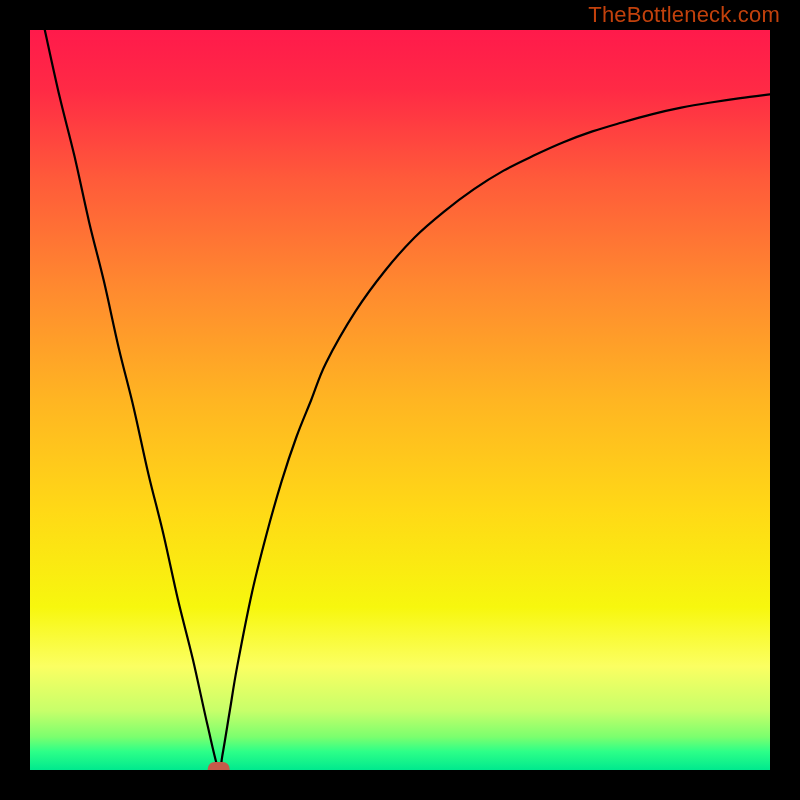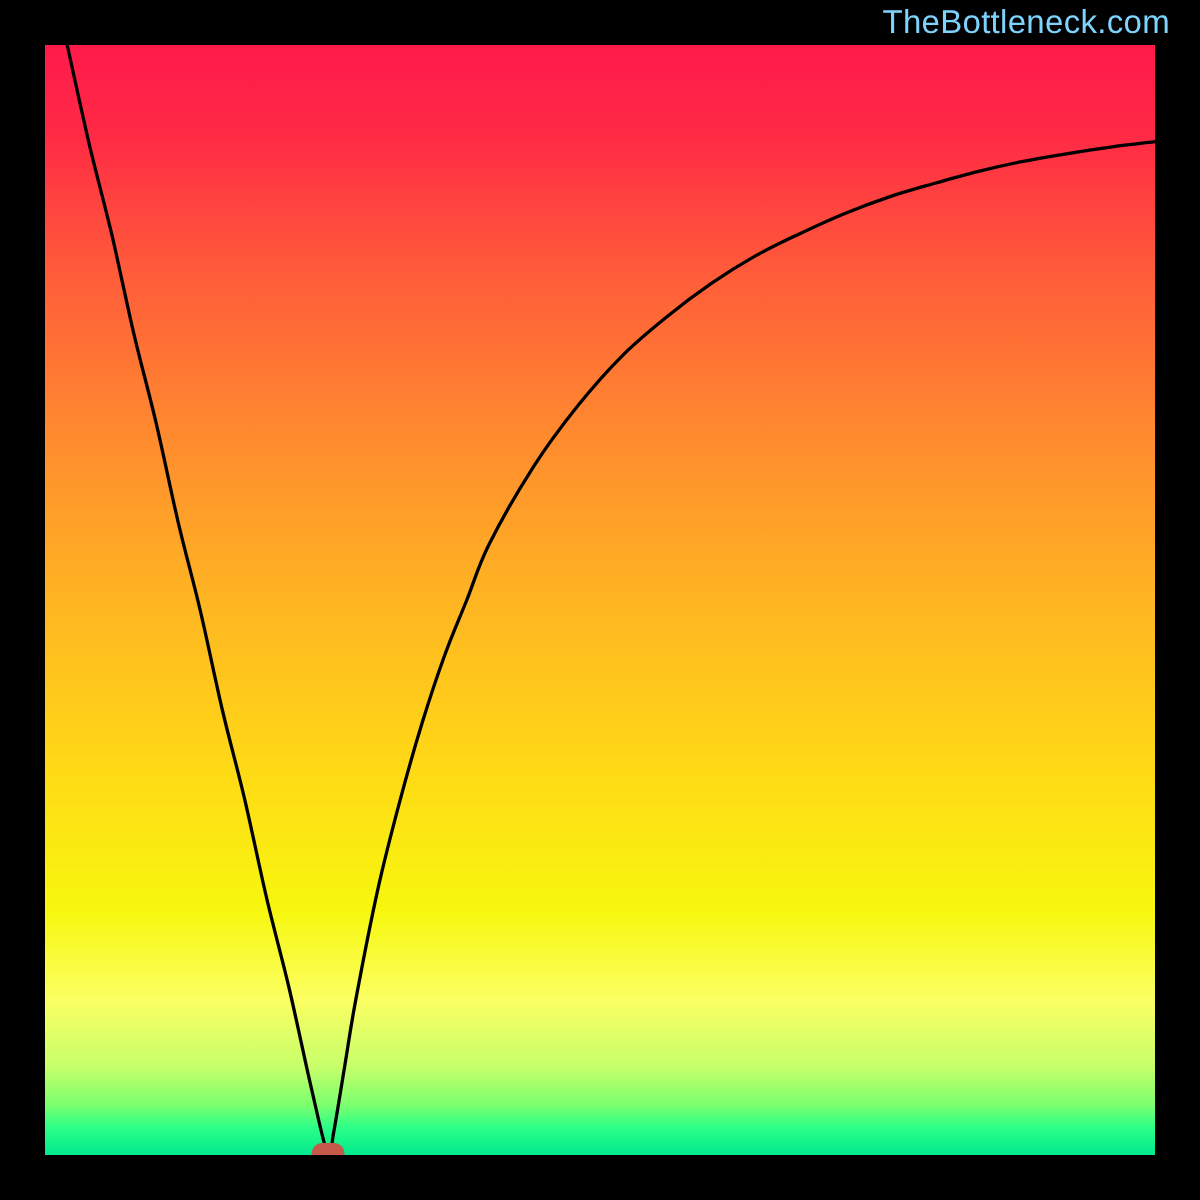--- a/index.html
+++ b/index.html
@@ -15,21 +15,21 @@
     width: 800px;
     height: 800px;
     background: #000;
   }
   .watermark {
     position: absolute;
     top: 2px;
     right: 20px;
     font-family: Arial, Helvetica, sans-serif;
     font-size: 22px;
-    color: #7dd3fc;
+    color: #c2410c;
     letter-spacing: 0.2px;
     z-index: 10;
   }
   .plot-area {
     position: absolute;
     left: 30px;
     top: 30px;
     width: 740px;
     height: 740px;
     overflow: hidden;

